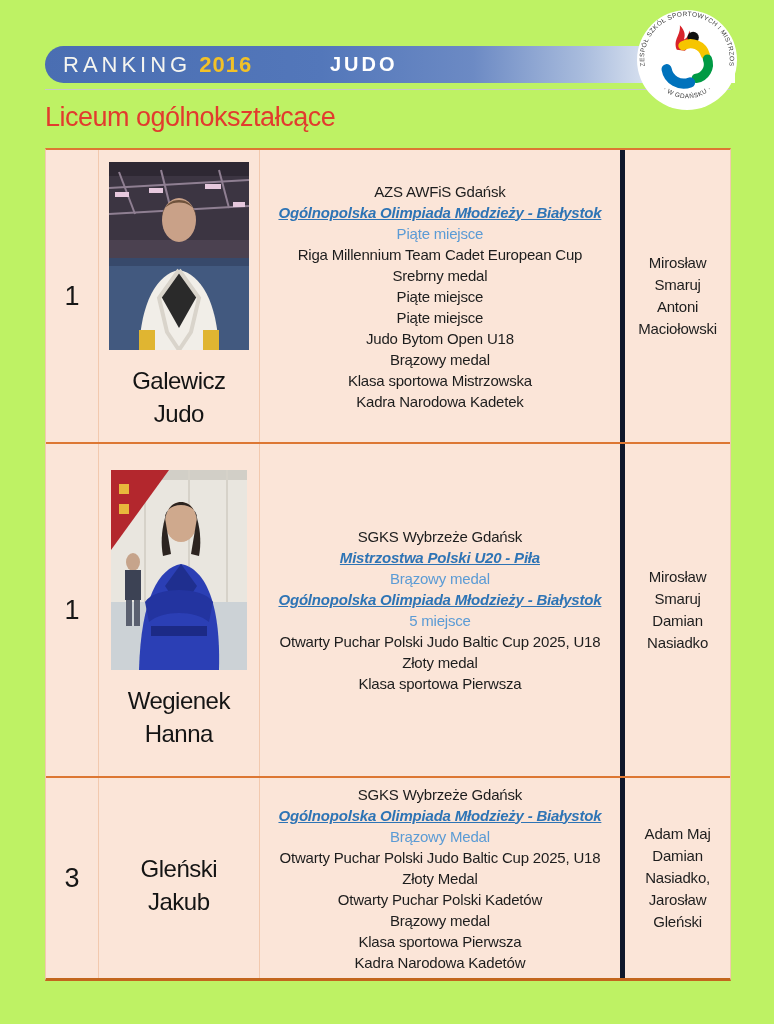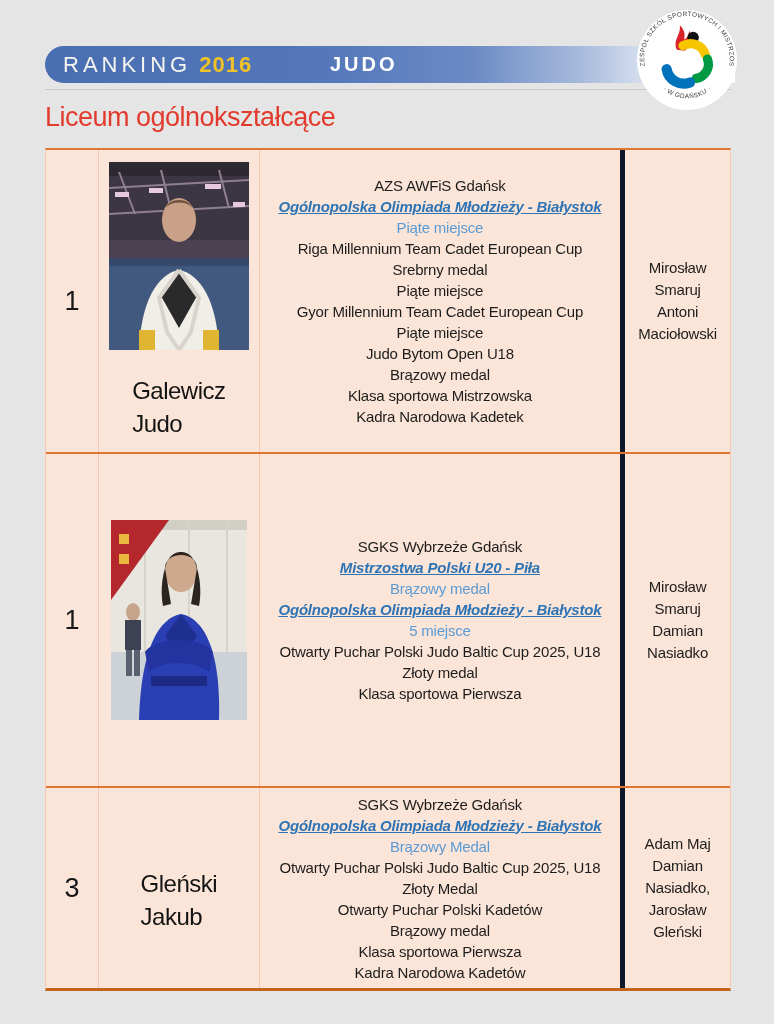--- a/index.html
+++ b/index.html
@@ -1,18 +1,18 @@
 <!DOCTYPE html>
 <html><head>
 <meta charset="utf-8">
 <style>
   * { margin:0; padding:0; box-sizing:border-box; }
   html,body { background:#ffffff; }
   body { font-family:"Liberation Sans","DejaVu Sans",sans-serif; }
-  .page { position:relative; width:774px; height:1024px; background:#e5e5e5; overflow:hidden; }
+  .page { position:relative; width:774px; height:1024px; background:#bef264; overflow:hidden; }
 
   
   .topbar {
     position:absolute; left:45px; top:46px; width:690px; height:37px;
     border-radius:19px 0 0 19px;
     background:linear-gradient(90deg,#4a6eb2 0%, #5377ba 40%, #6c8ac4 62%, #a9bcdd 78%, #e6ecf5 90%, #ffffff 100%);
     display:flex; align-items:center;
   }
   .topbar .ranking {
     margin-left:18px; color:#f5f5f0; font-size:22px; letter-spacing:4px; font-weight:normal;
@@ -49,21 +49,21 @@
   .cell { display:flex; flex-direction:column; align-items:center; justify-content:center; }
   .cell-rank   { width:53px;  border-right:1px solid #f2c9ae; }
   .cell-ath    { width:161px; border-right:1px solid #f2c9ae; padding:12px 4px; }
   .cell-ach    { width:366px; border-right:5px solid #0f172a; padding:4px 6px; text-align:center; }
   .cell-coach  { width:105px; padding:4px 2px; text-align:center; }
 
   .rank-num { font-size:27px; color:#161616; }
 
   .photo { line-height:0; }
   .photo svg { display:block; }
-  .name { margin-top:24px; text-align:left; color:#141414; font-size:24px; line-height:33px; letter-spacing:-0.5px; }
+  .name { margin-top:14px; text-align:center; color:#141414; font-size:24px; line-height:33px; letter-spacing:-0.5px; }
 
   .ach-line { font-size:15px; line-height:21px; color:#1d1d1d; letter-spacing:-0.2px; }
   .ach-line.t-link { color:#2e74b5; font-style:italic; font-weight:bold; text-decoration:underline; cursor:pointer; }
   .ach-line.t-blue { color:#5b9bd5; }
 
   .coach-line { font-size:15px; line-height:22px; color:#1d1d1d; letter-spacing:-0.2px; }
 
   .logo-ring-text { font-size:6.3px; fill:#3a3a3a; letter-spacing:0.4px; font-family:"Liberation Sans",sans-serif; }
 </style>
 </head>
@@ -139,21 +139,20 @@
         <div>Judo</div>
       </div>
     </div>
     <div class="cell cell-ach">
           <div class="ach-line t-black">AZS AWFiS Gdańsk</div>
           <div class="ach-line t-link">Ogólnopolska Olimpiada Młodzieży - Białystok</div>
           <div class="ach-line t-blue">Piąte miejsce</div>
           <div class="ach-line t-black">Riga Millennium Team Cadet European Cup</div>
           <div class="ach-line t-black">Srebrny medal</div>
           <div class="ach-line t-black">Piąte miejsce</div>
-          <div class="ach-line t-black">Gyor Millennium Team Cadet European Cup</div>
           <div class="ach-line t-black">Piąte miejsce</div>
           <div class="ach-line t-black">Judo Bytom Open U18</div>
           <div class="ach-line t-black">Brązowy medal</div>
           <div class="ach-line t-black">Klasa sportowa Mistrzowska</div>
           <div class="ach-line t-black">Kadra Narodowa Kadetek</div>
         </div>
     <div class="cell cell-coach">
           <div class="coach-line">Mirosław</div>
           <div class="coach-line">Smaruj</div>
           <div class="coach-line">Antoni</div>
@@ -190,20 +189,24 @@
     <ellipse cx="70" cy="52" rx="16" ry="20" fill="#cfa98d"></ellipse>
     <path d="M54,50 C52,30 88,30 86,50 C84,36 76,32 70,32 C64,32 56,36 54,50 Z" fill="#2c2420"></path>
     <path d="M54,48 C50,62 50,76 52,86 L60,84 Z" fill="#2c2420"></path>
     <path d="M86,48 C90,62 90,76 88,86 L80,84 Z" fill="#2c2420"></path>
     <path d="M28,200 C30,128 48,98 70,94 C92,98 110,128 108,200 Z" fill="#2b3fb5"></path>
     <path d="M70,94 L54,116 L70,140 L86,116 Z" fill="#1f2f8f"></path>
     <path d="M34,132 C44,116 92,116 102,132 L98,152 C84,140 52,140 38,152 Z" fill="#2334a0"></path>
     <rect x="40" y="156" width="56" height="10" fill="#1c2a86"></rect>
   </svg>
           </div>
+      <div class="name">
+        <div>Wegienek</div>
+        <div>Hanna</div>
+      </div>
     </div>
     <div class="cell cell-ach">
           <div class="ach-line t-black">SGKS Wybrzeże Gdańsk</div>
           <div class="ach-line t-link">Mistrzostwa Polski U20 - Piła</div>
           <div class="ach-line t-blue">Brązowy medal</div>
           <div class="ach-line t-link">Ogólnopolska Olimpiada Młodzieży - Białystok</div>
           <div class="ach-line t-blue">5 miejsce</div>
           <div class="ach-line t-black">Otwarty Puchar Polski Judo Baltic Cup 2025, U18</div>
           <div class="ach-line t-black">Złoty medal</div>
           <div class="ach-line t-black">Klasa sportowa Pierwsza</div>

